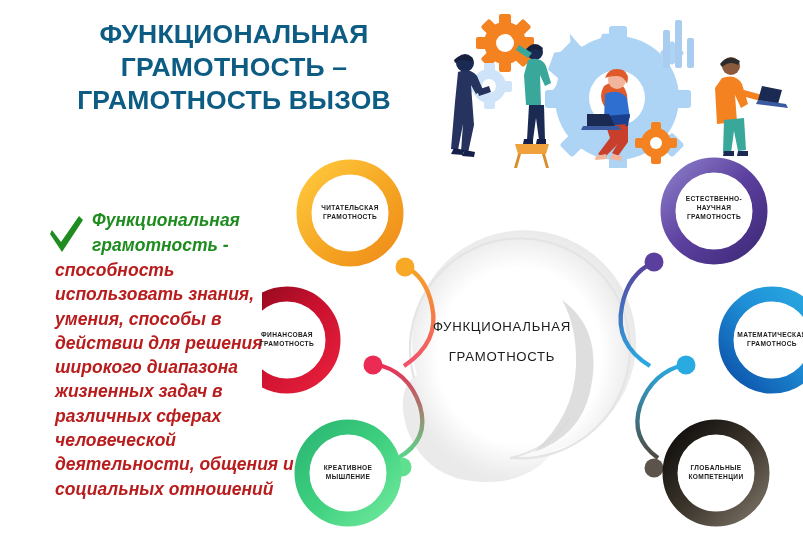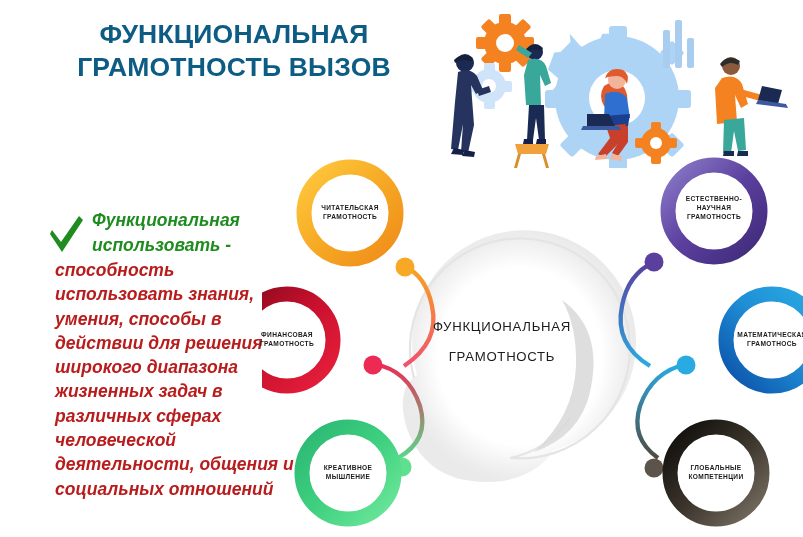--- a/index.html
+++ b/index.html
@@ -73,20 +73,21 @@
   
   .illus{position:absolute;left:432px;top:8px;width:371px;height:160px;}
 </style>
 </head>
 <body>
 
 <div id="stage">
 
   <div class="title">
     <div>ФУНКЦИОНАЛЬНАЯ</div>
+    <div>ГРАМОТНОСТЬ  –</div>
     <div>ГРАМОТНОСТЬ ВЫЗОВ</div>
   </div>
 
   <div class="illus">
     <svg width="371" height="160" viewBox="0 0 371 160">
 
       <g>
         <path d="M172 35 l10 2 4-10 12 0 4 10 10-2 7 9 -6 9 8 7 -4 11 -11 1 1 11 -10 6 -9-7 -7 8 -11-4 -1-11 -11 1 -6-10 7-9 -8-7 4-11 11-1 -1-11z" fill="#aed4f5" transform="translate(-25,15) scale(1.55) translate(-60,-20)"></path>
       </g>
       <circle cx="185" cy="90" r="62" fill="#aed4f5"></circle>
@@ -194,21 +195,21 @@
         <path d="M326 92 l28 4 2 4 -32-4z" fill="#3c5aa0"></path>
       </g>
     </svg>
   </div>
 
   <div class="check">
     <svg width="40" height="44" viewBox="0 0 40 44">
       <path d="M4 22 L6 18 L15 30 L33 4 L37 8 L16 40 Z" fill="#1e8c1e"></path>
     </svg>
   </div>
-  <div class="lead">Функциональная использовать -</div>
+  <div class="lead">Функциональная грамотность -</div>
   <div class="body-txt">способность использовать знания, умения, способы в действии для решения широкого диапазона жизненных
 задач в различных сферах человеческой деятельности, общения и социальных отношений</div>
 
   <div class="diagram">
     <svg width="541" height="387" viewBox="0 0 541 387">
       <defs>
         <linearGradient id="g-read" x1="0" y1="0" x2="1" y2="1">
           <stop offset="0%" stop-color="#ffc83d"></stop>
             <stop offset="55%" stop-color="#f5a623"></stop>
             <stop offset="100%" stop-color="#f08c1a"></stop>

